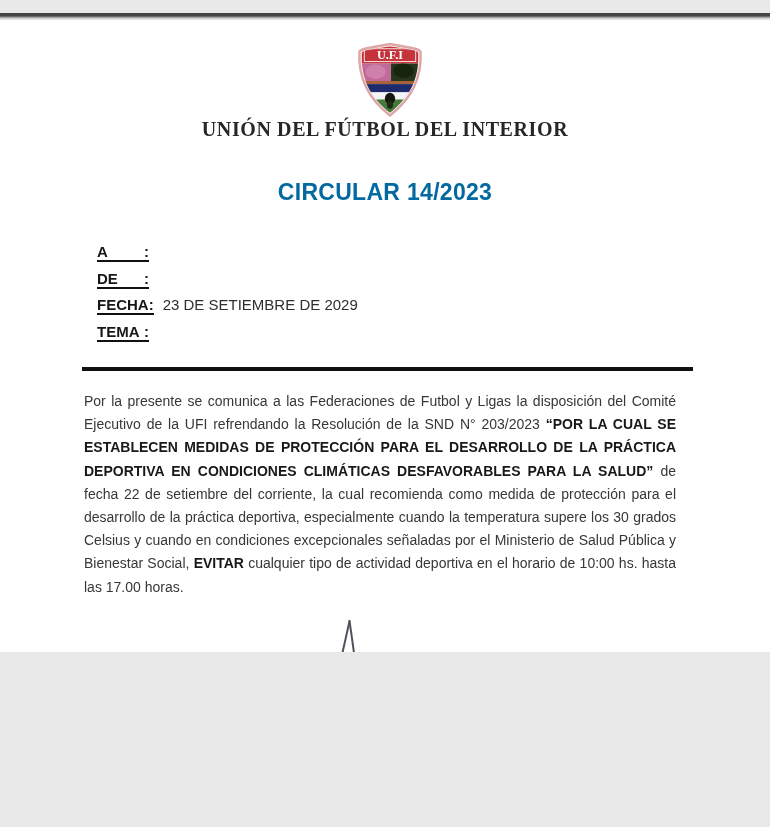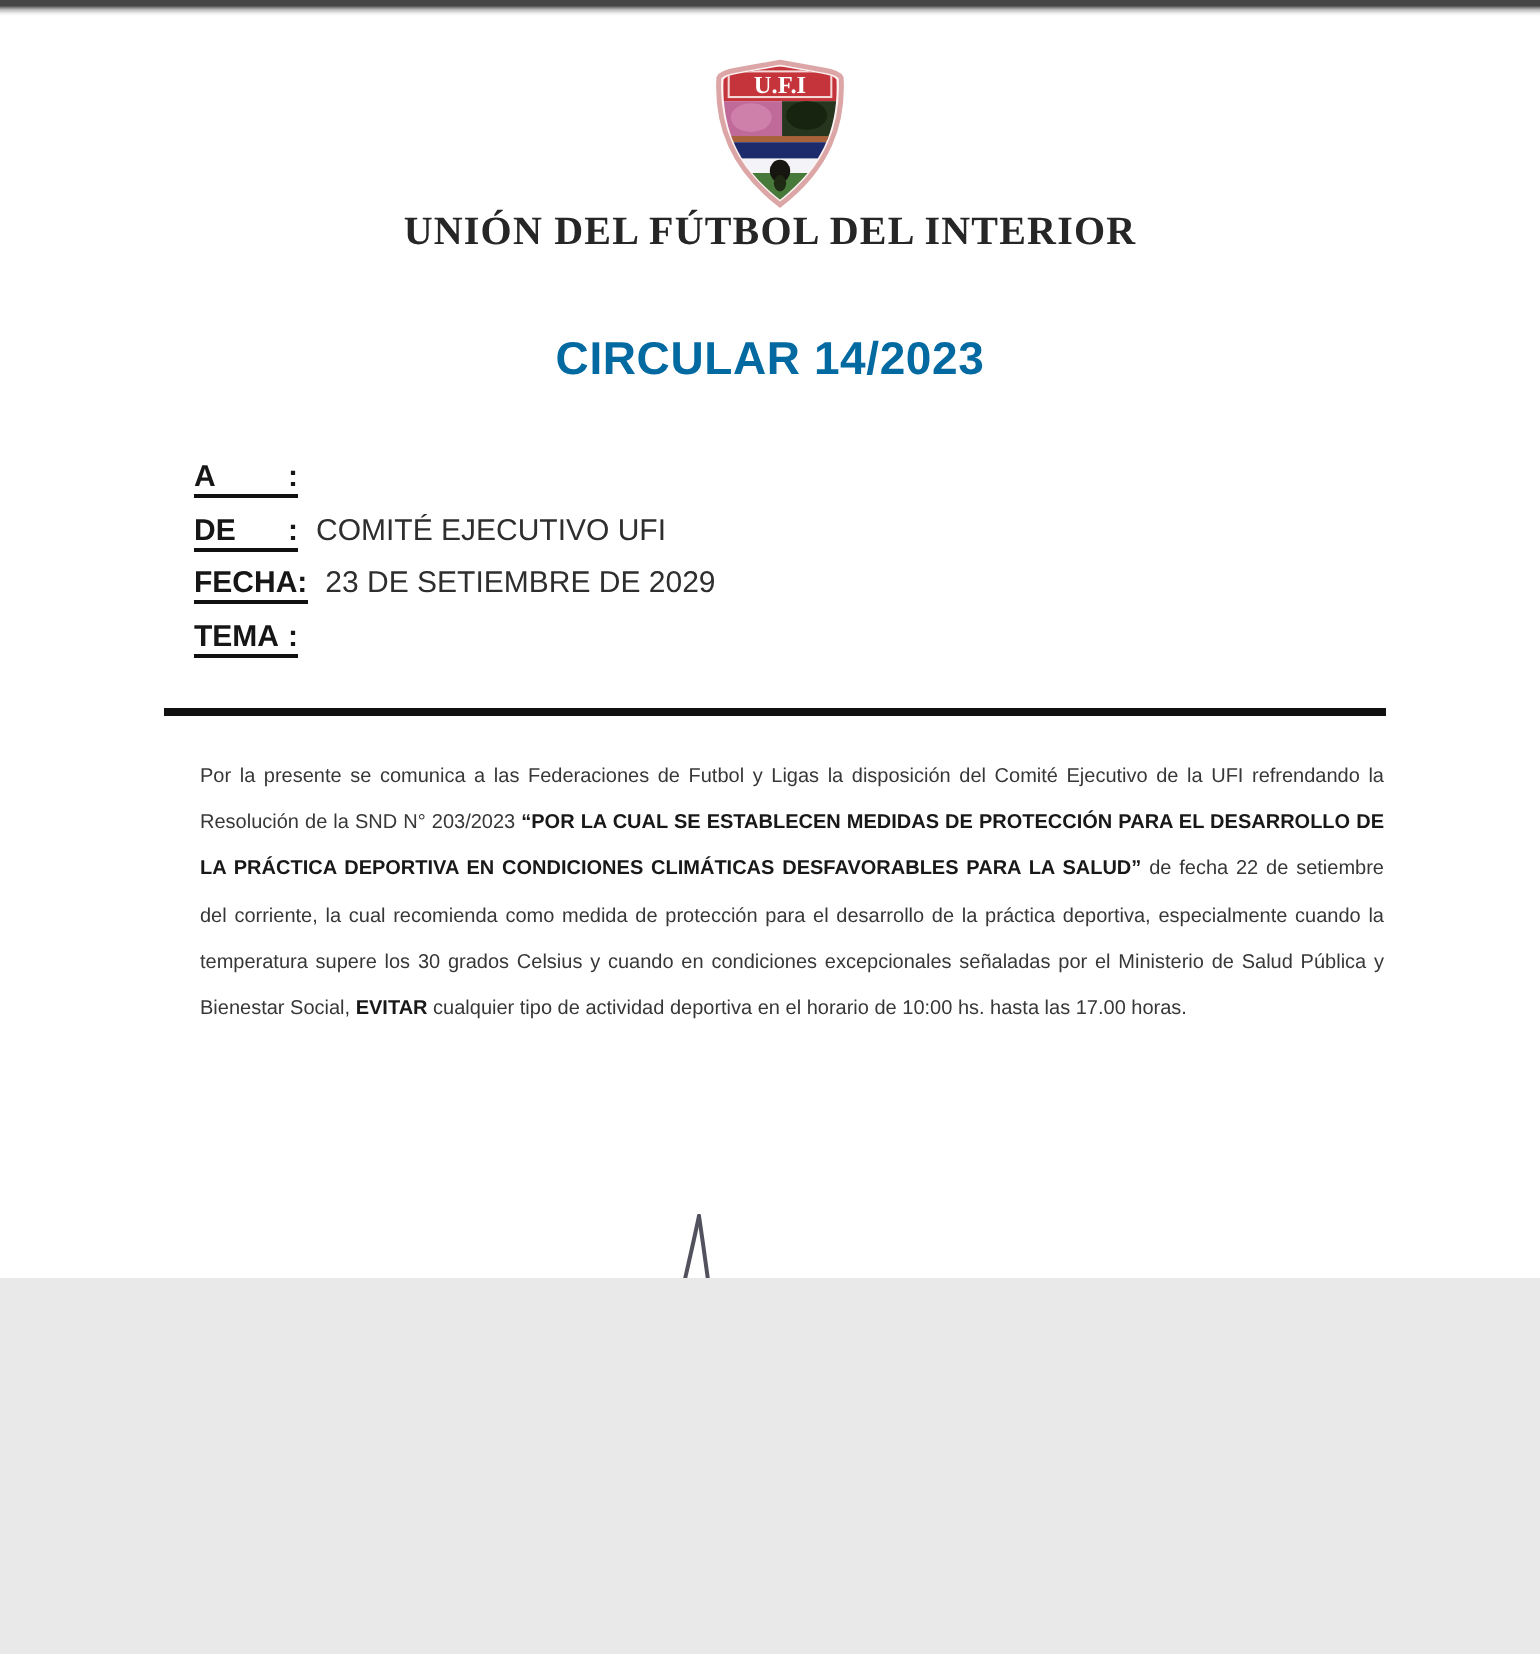--- a/index.html
+++ b/index.html
@@ -2,21 +2,21 @@
 <html><head>
 <meta charset="utf-8">
 <style>
   html,body{margin:0;padding:0;background:#e9e9e9;}
   .page{
     position:relative;
     width:770px;height:639px;
     background:#ffffff;
     overflow:hidden;
     font-family:"Liberation Sans", sans-serif;
-    margin:0 auto;
+    margin:13px auto;
   }
   .scan-top-edge{
     position:absolute;left:0;top:0;width:770px;height:8px;
     background:linear-gradient(#454545 0%,#454545 35%,#b9b9b9 60%,#f2f2f2 85%,#ffffff 100%);
   }
   .crest{position:absolute;left:351px;top:29px;width:78px;height:76px;}
   .org-title{
     position:absolute;left:0;top:105px;width:770px;
     text-align:center;
     font-family:"Liberation Serif", serif;
@@ -34,23 +34,23 @@
   .field-label{
     display:inline-flex;justify-content:space-between;
     min-width:52px;box-sizing:border-box;
     font-weight:bold;color:#161616;
     border-bottom:2px solid #111;
     line-height:17px;
   }
   .field-value{margin-left:9px;white-space:nowrap;}
   .rule{position:absolute;left:82px;top:354px;width:611px;height:4px;background:#111;}
   .body-par{
-    position:absolute;left:100px;top:377px;width:592px;
+    position:absolute;left:84px;top:377px;width:592px;
     margin:0;
-    font-size:10px;line-height:23.2px;
+    font-size:14px;line-height:23.2px;
     text-align:justify;
     color:#373737;
   }
   .body-par .b{font-weight:bold;color:#181818;}
   .sig-name{
     position:absolute;left:237px;top:733px;width:180px;
     text-align:center;
     font-family:"Liberation Serif", serif;
     font-weight:bold;font-size:17px;letter-spacing:.6px;
     color:#242430;
@@ -111,21 +111,20 @@
       <span class="field-label">
           <span>A</span>
           <span>:</span>
         </span>
     </div>
     <div class="field-row">
       <span class="field-label">
           <span>DE</span>
           <span>:</span>
         </span>
-      <span class="field-value">COMITÉ EJECUTIVO UFI</span>
     </div>
     <div class="field-row">
       <span class="field-label">
           <span>FECHA</span>
           <span>:</span>
         </span>
       <span class="field-value">23 DE SETIEMBRE DE 2029</span>
     </div>
     <div class="field-row">
       <span class="field-label">

